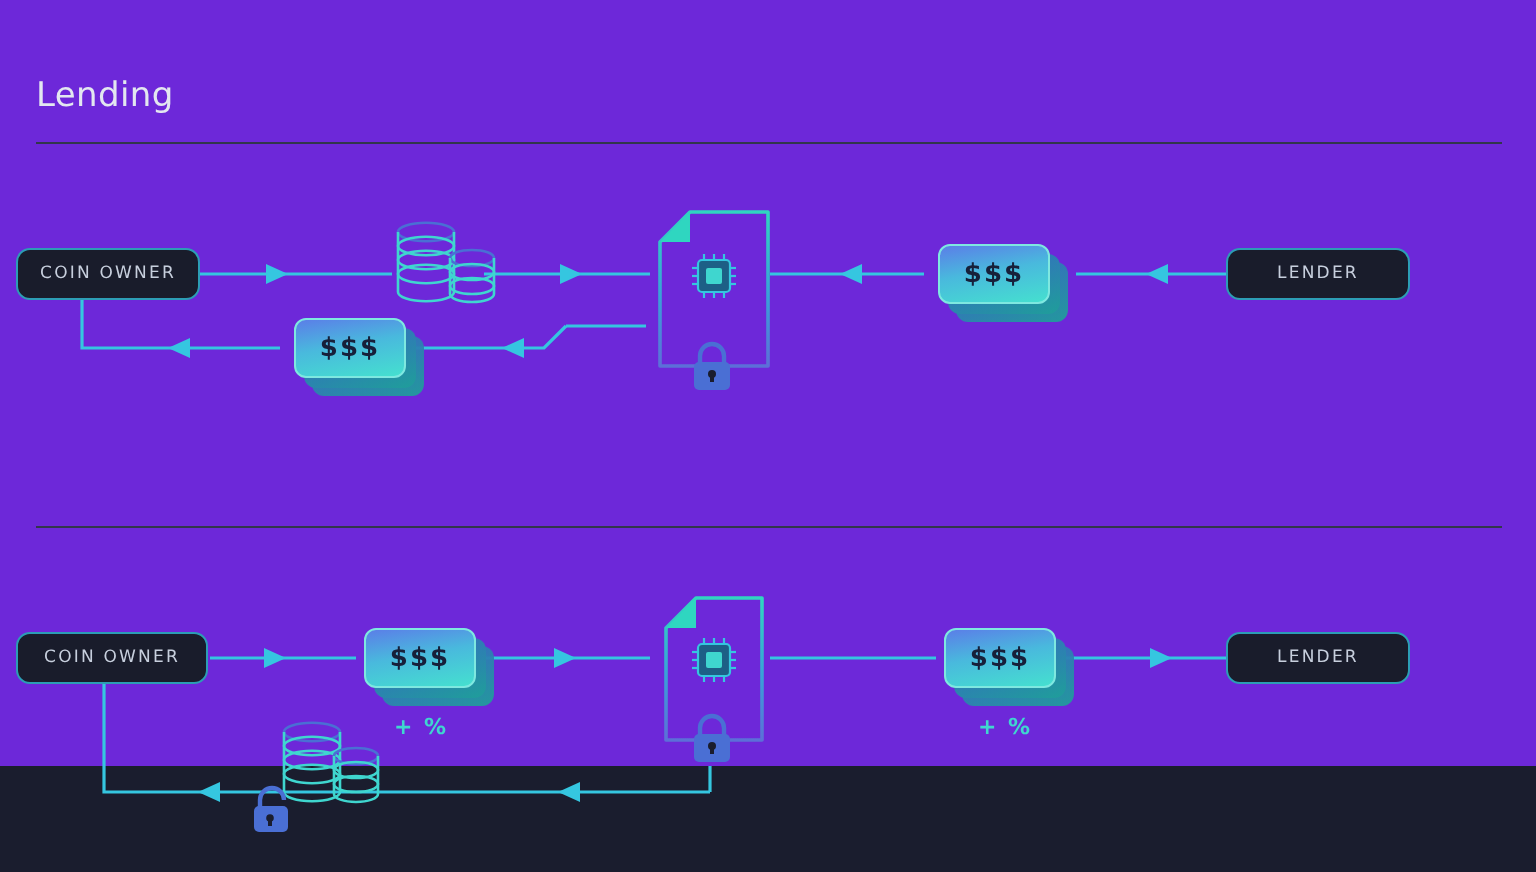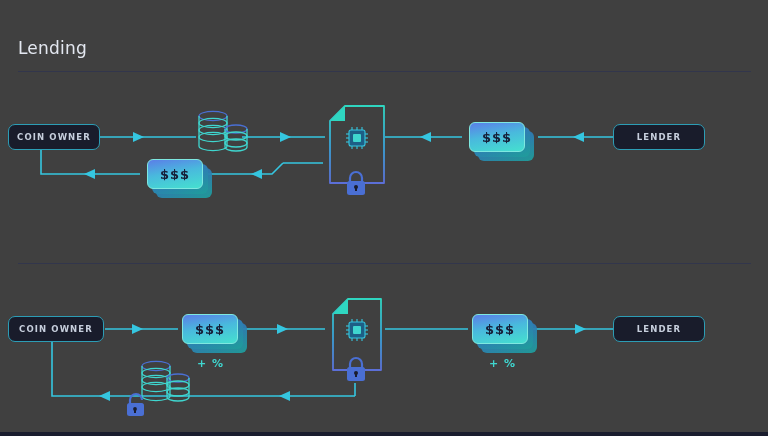--- a/index.html
+++ b/index.html
@@ -12,22 +12,22 @@
     width: 768px;
     height: 436px;
     overflow: hidden;
     font-family: "DejaVu Sans", "Liberation Sans", sans-serif;
     color: #d7dce8;
     position: relative;
   }
   #root {
     position: relative;
     width: 768px;
-    height: 432px;
-    background: #404040;
+    height: 383px;
+    background: #6d28d9;
   }
   .section-title {
     position: absolute;
     font-size: 17px;
     font-weight: 400;
     color: #e3e7f0;
     letter-spacing: 0.2px;
     white-space: nowrap;
   }
   .divider {
@@ -48,21 +48,21 @@
     background: #191c2b;
     display: flex;
     align-items: center;
     justify-content: center;
     box-sizing: border-box;
   }
   .node-box span {
     font-size: 8.5px;
     letter-spacing: 1.1px;
     color: #c7cfdd;
-    font-weight: 700;
+    font-weight: 400;
     white-space: nowrap;
   }
   .money-card {
     position: absolute;
     box-sizing: border-box;
   }
   .money-card .shadow2,
   .money-card .shadow1 {
     position: absolute;
     border-radius: 6px;

